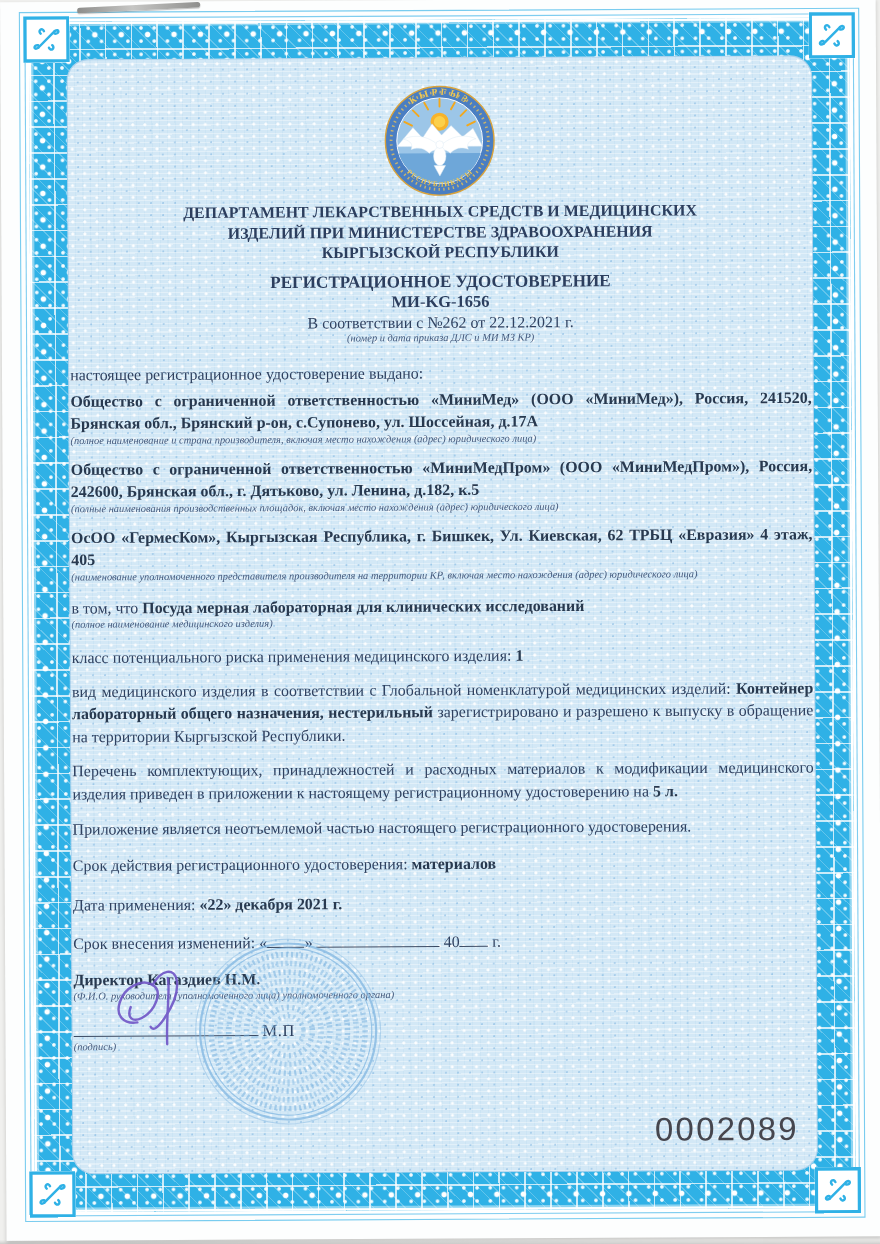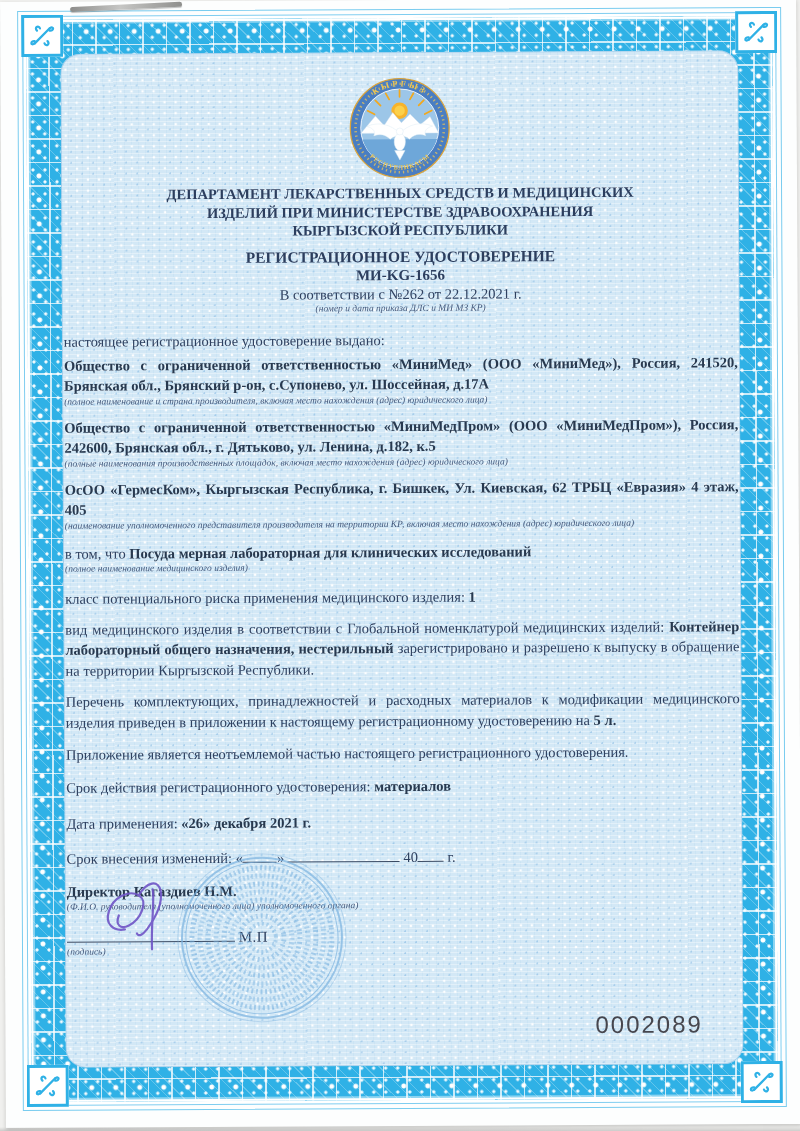--- a/index.html
+++ b/index.html
@@ -78,21 +78,21 @@
   .w34{width:34px}.w112{width:112px}.w26{width:26px}
   .sig-area{position:relative;}
   .sig-row{margin-top:14px;font-size:15px;}
   .sig-line{display:inline-block;width:168px;border-bottom:1px solid #3a4a63;height:14px;}
   .seal-mark{letter-spacing:.5px;}
   .stamp{position:absolute;left:100px;top:-38px;z-index:4;transform:rotate(-8deg);}
   .autograph{position:absolute;left:28px;top:-10px;z-index:5;}
   .serial{
     position:absolute;left:590px;top:1012px;z-index:3;
     font-family:"Liberation Sans","DejaVu Sans",sans-serif;
-    font-size:24px;letter-spacing:2px;color:#46464e;
+    font-size:30px;letter-spacing:2px;color:#46464e;
   }
   .scan-shadow{position:absolute;left:0;right:0;bottom:0;height:4px;z-index:7;
     background:linear-gradient(180deg,rgba(0,0,0,0),rgba(0,0,0,.15));}
 </style>
 </head>
 <body>
 
 <div class="sheet">
 
   <div class="staple"></div>
@@ -208,21 +208,21 @@
     <p class="reg mt13"><span>класс потенциального риска применения медицинского изделия:</span> <b>1</b></p>
 
     <p class="jb mt10"><span>вид медицинского изделия в соответствии с Глобальной номенклатурой медицинских изделий:</span> <b>Контейнер лабораторный общего назначения, нестерильный</b> <span>зарегистрировано и разрешено к выпуску в обращение на территории Кыргызской Республики.</span></p>
 
     <p class="jb mt11"><span>Перечень комплектующих, принадлежностей и расходных материалов к модификации медицинского изделия приведен в приложении к настоящему регистрационному удостоверению на</span> <b>5 л.</b></p>
 
     <p class="reg mt11">Приложение является неотъемлемой частью настоящего регистрационного удостоверения.</p>
 
     <p class="reg mt13"><span>Срок действия регистрационного удостоверения:</span> <b>материалов</b></p>
 
-    <p class="reg mt15"><span>Дата применения:</span> <b>«26» декабря 2021 г.</b></p>
+    <p class="reg mt15"><span>Дата применения:</span> <b>«22» декабря 2021 г.</b></p>
 
     <p class="reg mt15"><span>Срок внесения изменений:</span> <span>«</span><span class="blank w34"></span><span>»</span> <span class="blank w112"></span> <span>40</span><span class="blank w26"></span> <span>г.</span></p>
 
     <div class="sig-area">
       <p class="reg mt12"><b>Директор Кагаздиев Н.М.</b></p>
       <div class="note">(Ф.И.О. руководителя (уполномоченного лица) уполномоченного органа)</div>
 
       <div class="sig-row">
         <span class="sig-line"></span>
         <span class="seal-mark">М.П</span>

